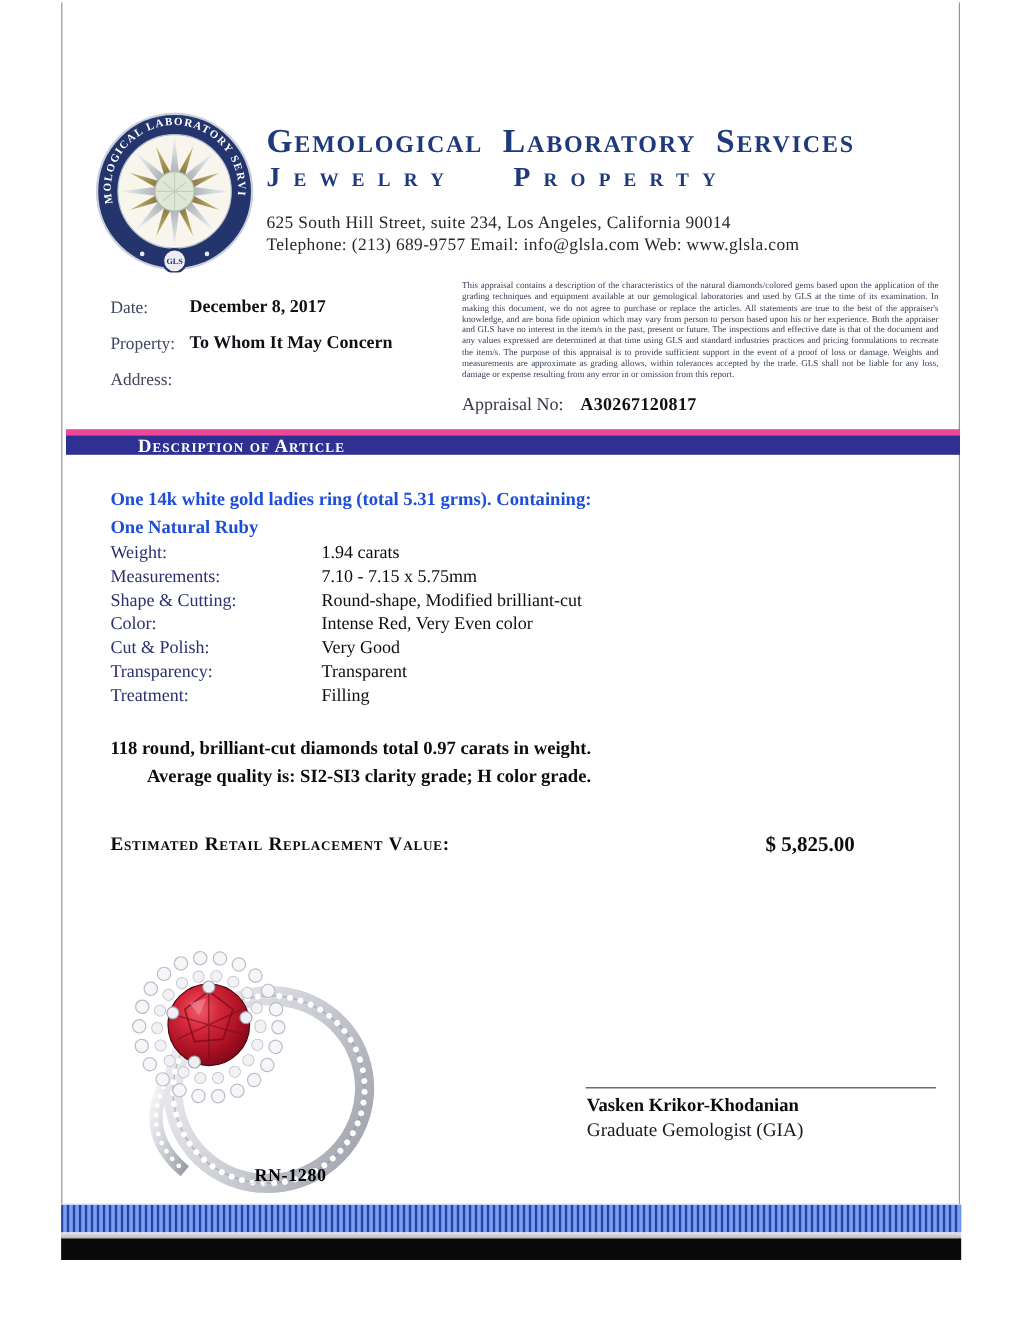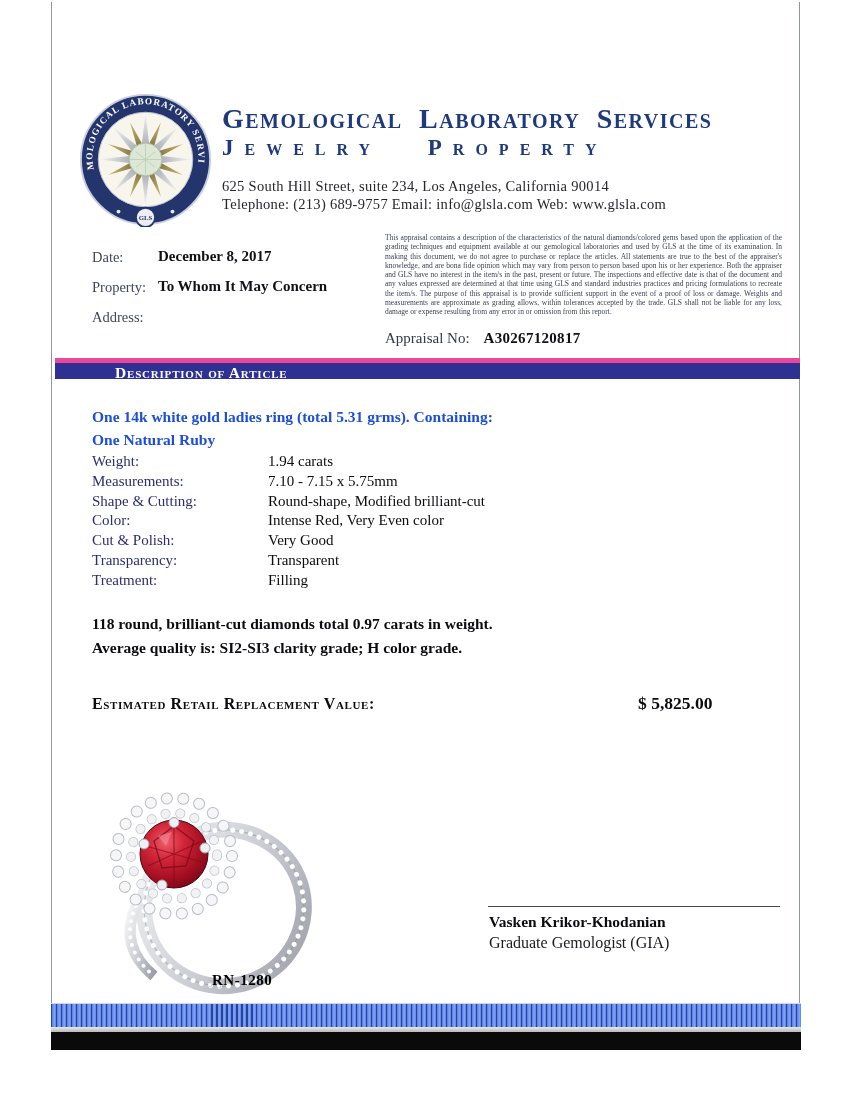--- a/index.html
+++ b/index.html
@@ -60,21 +60,21 @@
     color: #ffffff; font-variant: small-caps; font-weight: bold;
     font-size: 15.5px; letter-spacing: 0.8px;
   }
 
   
   .intro { position: absolute; left: 92px; top: 406px; font-size: 15.5px; font-weight: bold; line-height: 22.5px; color: #1d4ed8; }
   .specs { position: absolute; left: 92px; top: 453px; width: 560px; }
   .spec-row { position: relative; height: 19.8px; font-size: 15px; font-weight: normal; white-space: nowrap; }
   .spec-row .lbl { color: #2b2f6e; }
   .spec-row .val { position: absolute; left: 176px; top: 0; color: #0c0c10; }
-  .diamonds { position: absolute; left: 92px; top: 612px; font-size: 15.5px; font-weight: bold; line-height: 24px; color: #0c0c10; }
+  .diamonds { position: absolute; left: 92px; top: 612px; font-size: 15.5px; font-weight: bold; line-height: 24px; color: #0c0c10; text-align: right; }
   .erv-label {
     position: absolute; left: 92px; top: 695px;
     font-variant: small-caps; font-weight: bold; font-size: 16px;
     letter-spacing: 0.6px; color: #0c0c10;
   }
   .erv-amount { position: absolute; left: 638px; top: 693px; font-weight: bold; font-size: 17.5px; color: #0c0c10; }
 
   
   .ring-photo { position: absolute; left: 66px; top: 786px; width: 268px; height: 215px; }
   .photo-ref { position: absolute; left: 212px; top: 972px; font-weight: bold; font-size: 15px; color: #000000; letter-spacing: 0.5px; }

